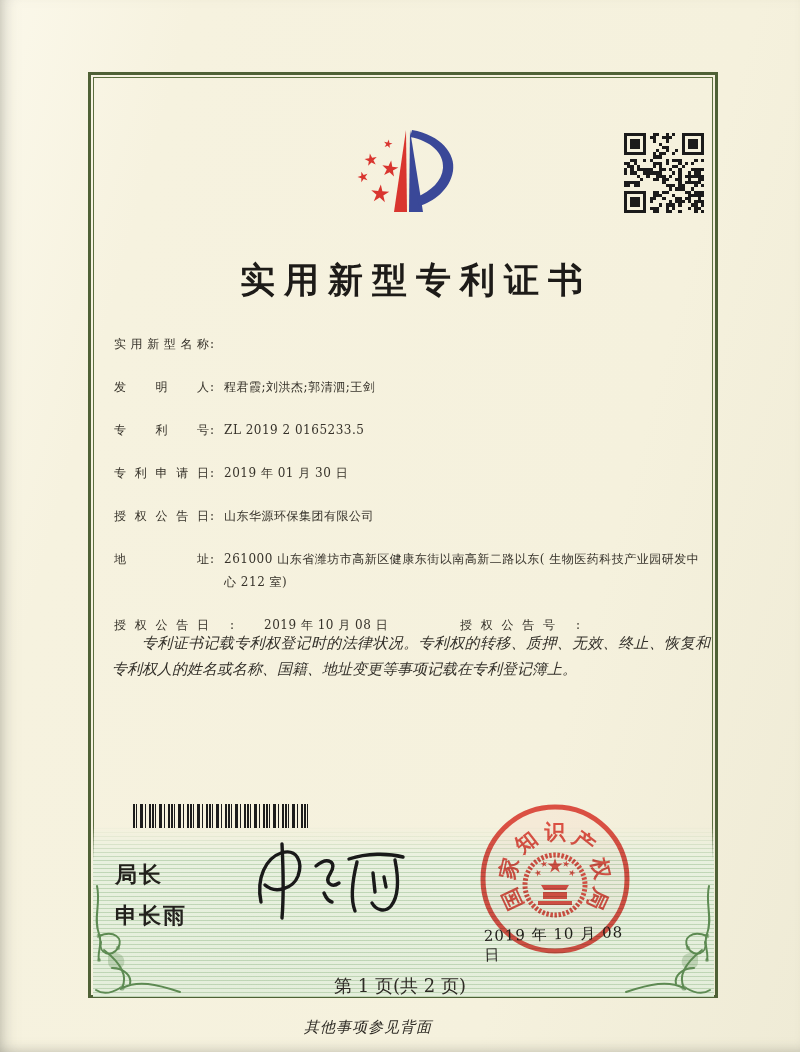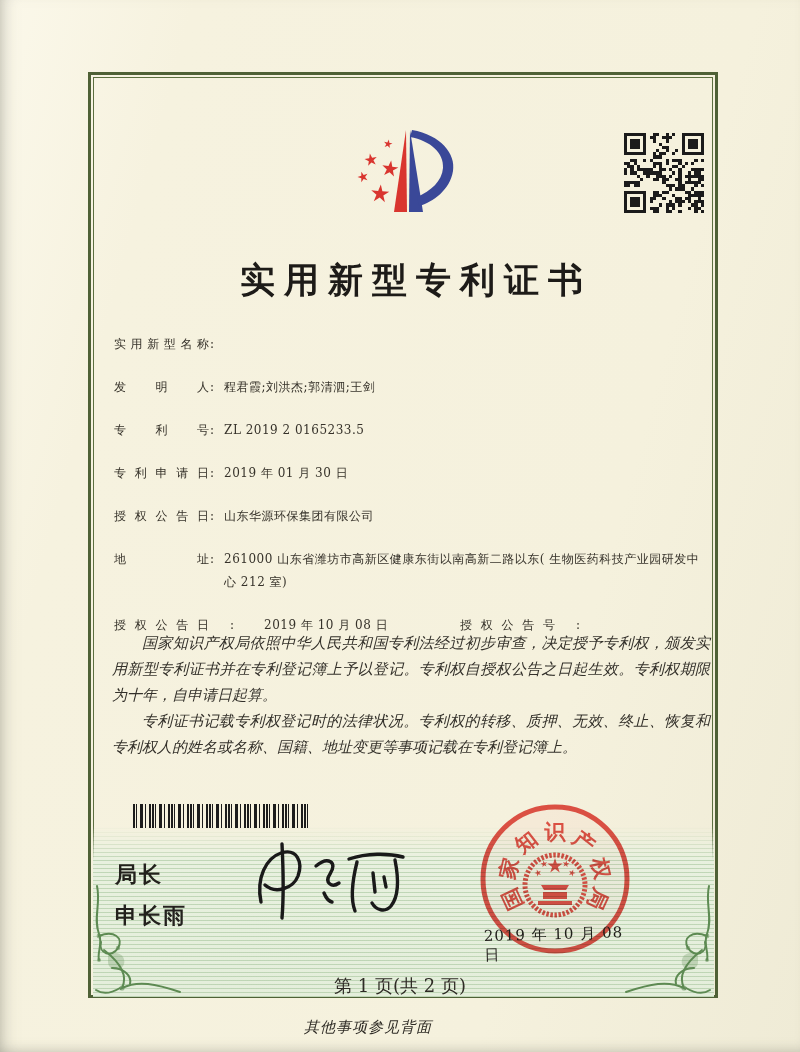--- a/index.html
+++ b/index.html
@@ -388,21 +388,20 @@
       <div class="frow grant" id="grant-row">
       <span class="flabel">授权公告日</span>
         <span class="fcolon">:</span>
       <span class="fvalue gv">2019 年 10 月 08 日</span>
       <span class="flabel second">授权公告号</span>
         <span class="fcolon">:</span>
     </div>
   </div>
 
   <div class="paras">
-    <p>国家知识产权局依照中华人民共和国专利法经过初步审查，决定授予专利权，颁发实用新型专利证书并在专利登记簿上予以登记。专利权自授权公告之日起生效。专利权期限为十年，自申请日起算。</p>
     <p>专利证书记载专利权登记时的法律状况。专利权的转移、质押、无效、终止、恢复和专利权人的姓名或名称、国籍、地址变更等事项记载在专利登记簿上。</p>
   </div>
 
   <div class="barcode"></div>
 
   <div class="official">
     <div>局长</div>
     <div>申长雨</div>
   </div>
 

